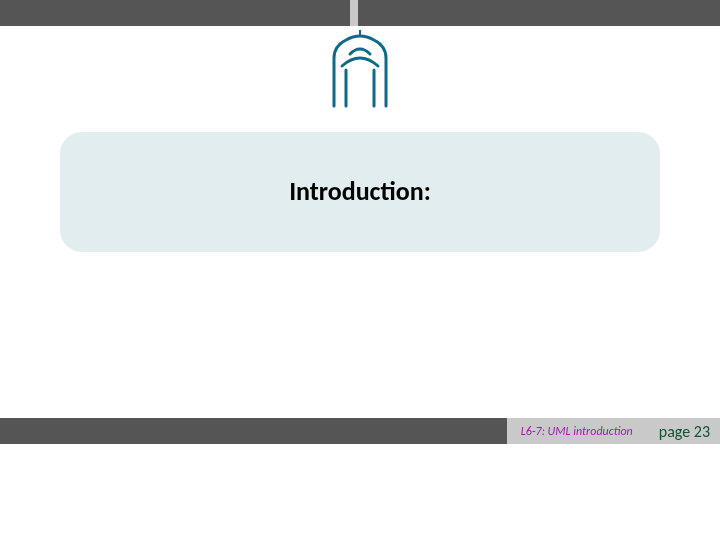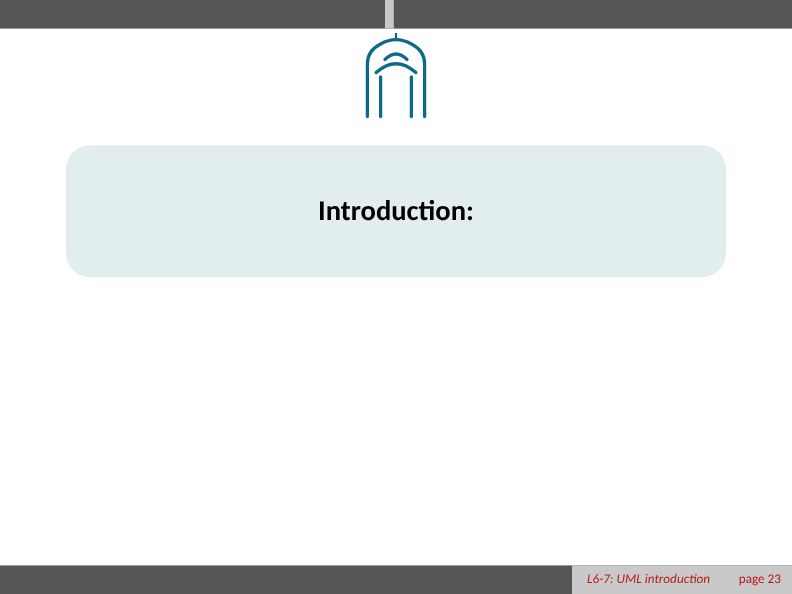--- a/index.html
+++ b/index.html
@@ -1,17 +1,17 @@
 <!DOCTYPE html>
 <html><head>
 <meta charset="utf-8">
 <style>
   * { margin: 0; padding: 0; box-sizing: border-box; }
   html, body { width: 720px; height: 540px; overflow: hidden; font-family: Calibri, "Segoe UI", Arial, sans-serif; background: #fff; }
-  .slide { position: relative; width: 720px; height: 540px; background: #ffffff; }
+  .slide { position: relative; width: 720px; height: 444px; background: #ffffff; }
 
   
   .top-bar { position: absolute; top: 0; left: 0; width: 100%; height: 26px; background: #555555; }
   .top-accent { position: absolute; top: 0; left: 350px; width: 8px; height: 26px; background: #c9c9c9; }
 
   
   .logo-wrap { position: absolute; top: 30px; left: 0; width: 100%; text-align: center; }
   .logo { display: inline-block; }
 
   
@@ -37,22 +37,22 @@
 
   
   .bottom-bar { position: absolute; bottom: 0; left: 0; width: 100%; height: 26px; background: #555555; }
   .bottom-right {
     position: absolute; right: 0; bottom: 0; height: 26px;
     background: #c9c9c9;
     display: flex; align-items: center;
     padding: 0 10px 0 14px;
     gap: 26px;
   }
-  .footer-lecture { font-style: italic; font-size: 12px; color: #b91c1c; }
-  .footer-page { font-size: 12px; color: #b91c1c; }
+  .footer-lecture { font-style: italic; font-size: 12px; color: #a21caf; }
+  .footer-page { font-size: 16px; color: #14532d; }
 </style>
 </head>
 <body>
 
 <div class="slide">
 
   <div class="top-bar"></div>
   <div class="top-accent"></div>
 
   <div class="logo-wrap">

